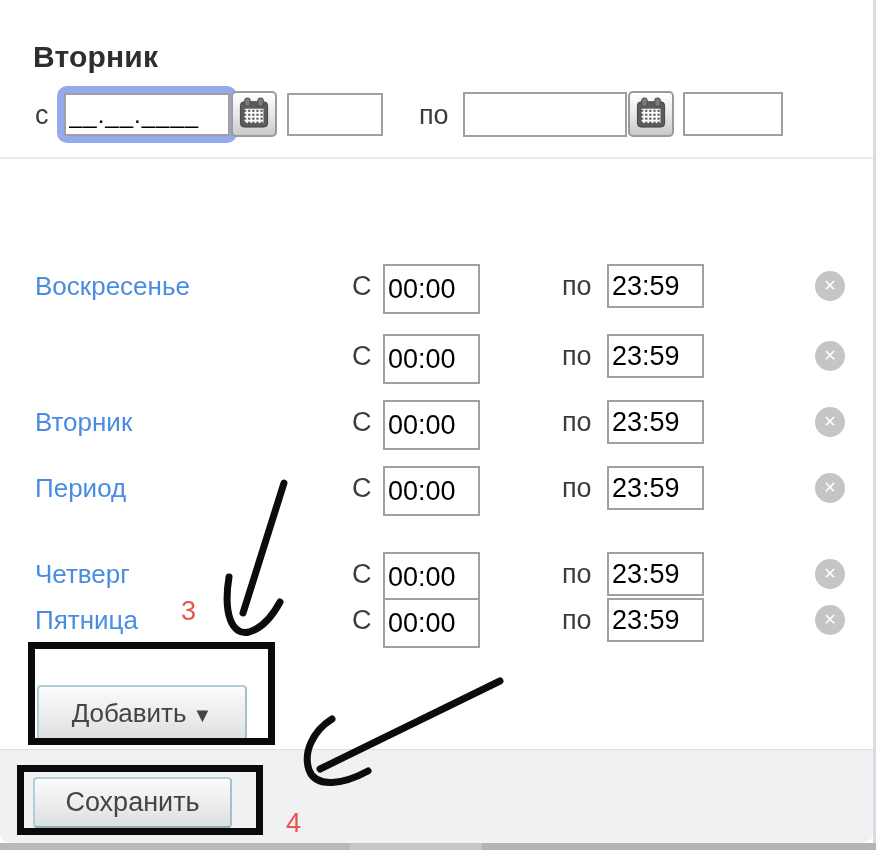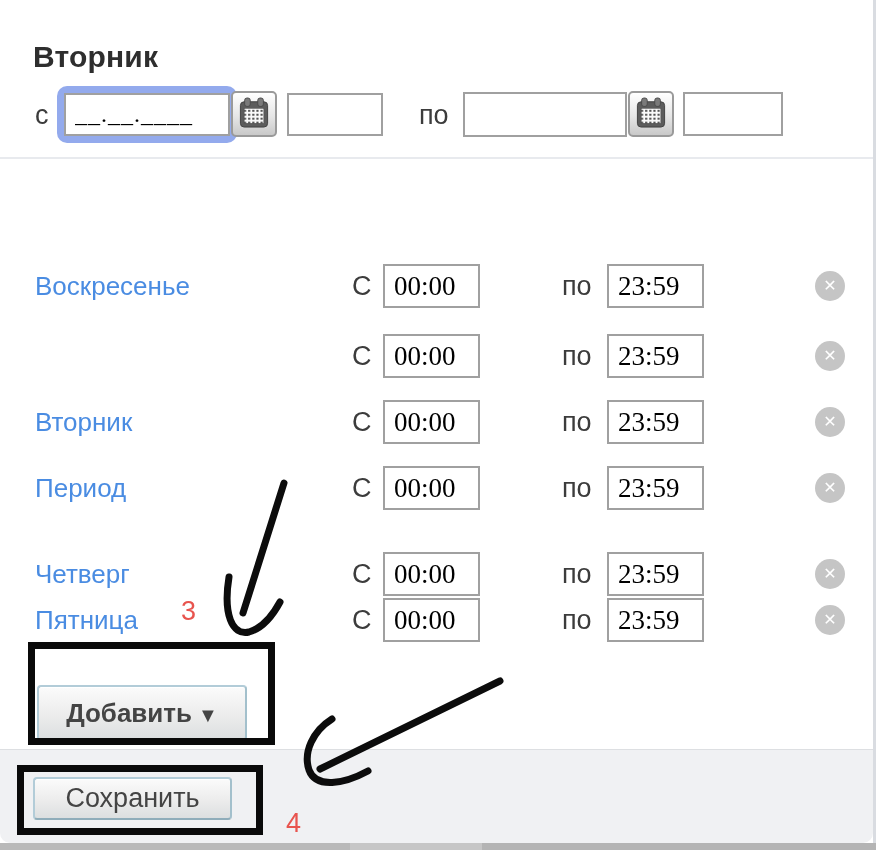--- a/index.html
+++ b/index.html
@@ -28,21 +28,21 @@
     font-size: 30px; font-weight: bold; color: #2e2e2e; letter-spacing: 0.2px;
   }
   .lbl { position: absolute; font-size: 27px; color: #3c3c3c; }
   
   .focus-ring {
     position: absolute; left: 57px; top: 86px; width: 180px; height: 57px;
     background: #93aaed; border-radius: 10px; z-index: 1;
   }
   .tinput {
     border: 2px solid #a0a0a0; background: #fff; color: #000;
-    font-family: Liberation Serif, serif; font-size: 27px; padding-left: 9px;
+    font-family: Liberation Sans, sans-serif; font-size: 27px; padding-left: 3px;
     outline: none; display: block;
   }
   .date-masked {
     position: absolute; left: 7px; top: 7px; width: 166px; height: 43px;
     font-size: 24px; letter-spacing: 1px;
   }
   .cal-btn {
     position: absolute; width: 46px; height: 46px; z-index: 2;
     background: linear-gradient(180deg, #ffffff, #e6e6e6 55%, #c9c9c9);
     border: 2px solid #9a9a9a; border-radius: 5px;
@@ -53,39 +53,39 @@
     position: absolute; left: 0; top: 157px; width: 876px; height: 2px;
     background: #e8eaee;
   }
   
   .day-row { position: absolute; left: 0; width: 876px; height: 44px; }
   .day-link {
     position: absolute; left: 35px; top: 0; line-height: 44px;
     font-size: 26px; color: #4a8ce2; text-decoration: none; cursor: pointer;
   }
   .row-lbl { position: absolute; top: 0; line-height: 44px; font-size: 27px; color: #3c3c3c; }
-  .time-from { position: absolute; left: 383px; top: 0; width: 97px; height: 44px; }
+  .time-from { position: absolute; left: 383px; top: 0; width: 97px; height: 50px; }
   .time-to   { position: absolute; left: 607px; top: 0; width: 97px; height: 44px; }
   .del-btn {
     position: absolute; left: 815px; top: 7px; width: 30px; height: 30px;
     border: none; border-radius: 50%; background: #c5c5c5; color: #fff;
     font-size: 16px; font-weight: bold; line-height: 30px; text-align: center;
     cursor: pointer; padding: 0; font-family: inherit;
   }
   
   .btn {
     position: absolute;
     background: linear-gradient(180deg, #fbfbfb, #ececec 55%, #dcdfe0);
     border: 2px solid #b2ccd8; border-bottom-color: #8fadba; border-right-color: #a3c0cc;
     border-radius: 4px; color: #444; font-family: inherit;
     cursor: pointer; box-shadow: inset 0 1px 0 #fff;
   }
-  .btn-add { left: 37px; top: 685px; width: 210px; height: 56px; font-size: 26px; font-weight: bold; }
+  .btn-add { left: 37px; top: 685px; width: 210px; height: 56px; font-size: 26px; }
   .btn-add .caret { font-size: 20px; margin-left: 6px; }
-  .btn-save { left: 33px; top: 777px; width: 199px; height: 43px; font-size: 27px; }
+  .btn-save { left: 33px; top: 777px; width: 199px; height: 51px; font-size: 27px; }
   
   .ann-box { position: absolute; border: 7px solid #0a0a0a; background: transparent; z-index: 5; pointer-events: none; }
   .ann-box-add { left: 28px; top: 642px; width: 247px; height: 103px; }
   .ann-box-save { left: 17px; top: 765px; width: 246px; height: 70px; }
   .red-num { position: absolute; font-size: 27px; color: #e8544e; z-index: 6; }
   .red-3 { left: 181px; top: 596px; }
   .red-4 { left: 286px; top: 808px; }
   .arrows { position: absolute; left: 0; top: 0; z-index: 7; pointer-events: none; }
   
   .footer {

